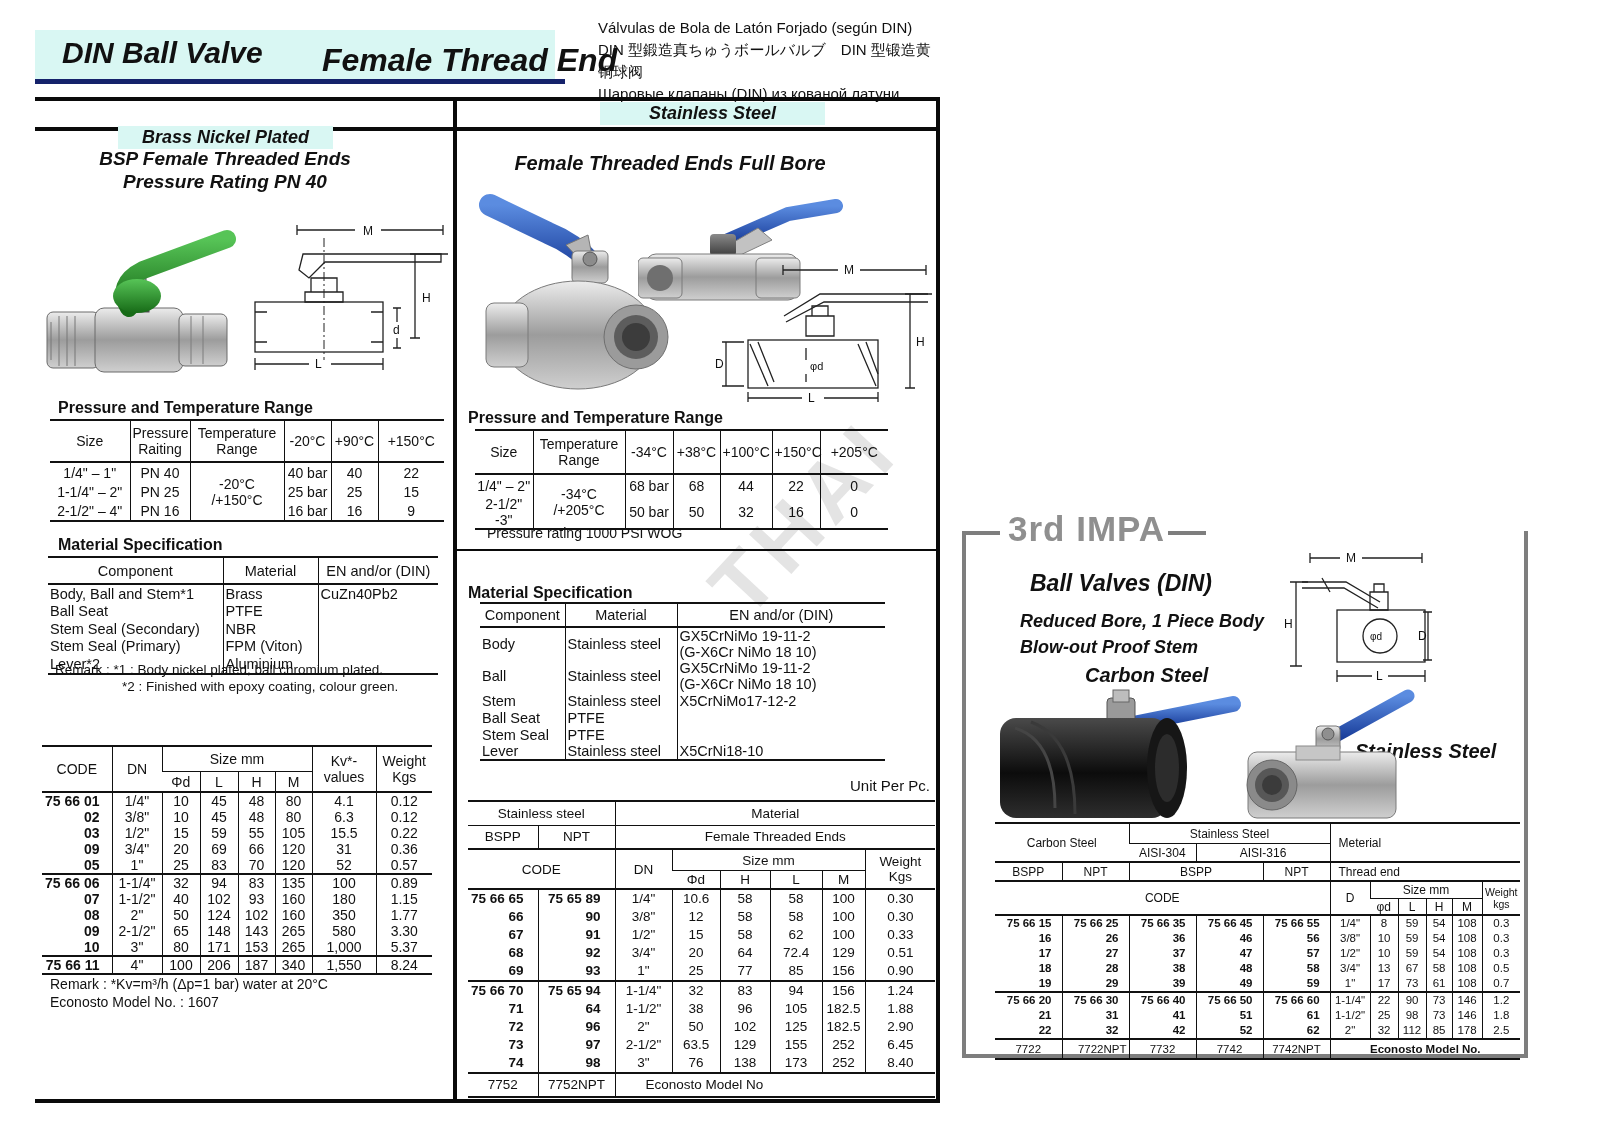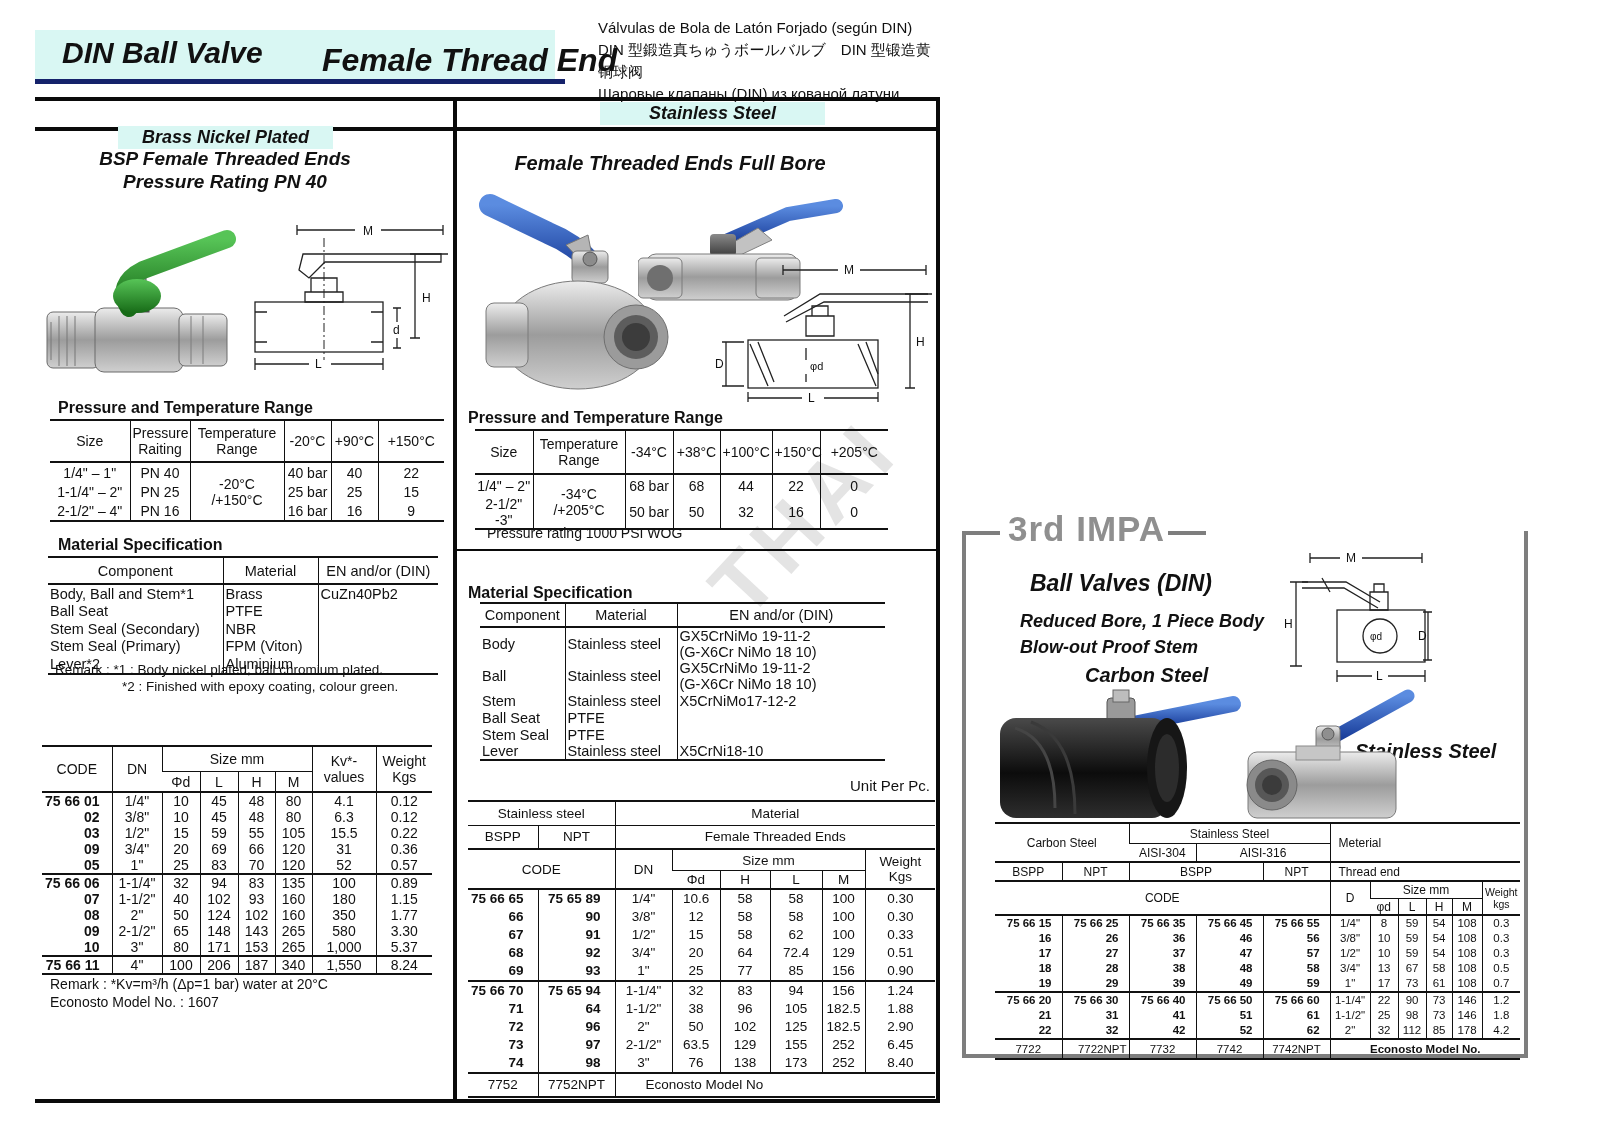--- a/index.html
+++ b/index.html
@@ -880,21 +880,21 @@
           <td>22</td>
           <td>32</td>
           <td>42</td>
           <td>52</td>
           <td>62</td>
           <td>2"</td>
           <td>32</td>
           <td>112</td>
           <td>85</td>
           <td>178</td>
-          <td>4.2</td>
+          <td>2.5</td>
         </tr>
       </tbody>
     <tbody class="grp">
       <tr style="height:20px;">
         <td style="text-align:center;font-weight:normal;padding-right:2px;">7722</td>
         <td style="text-align:right;font-weight:normal;padding-right:2px;">7722NPT</td>
         <td style="text-align:center;font-weight:normal;padding-right:2px;">7732</td>
         <td style="text-align:center;font-weight:normal;padding-right:2px;">7742</td>
         <td style="text-align:center;font-weight:normal;padding-right:2px;">7742NPT</td>
         <td colspan="6" style="font-weight:bold;">Econosto Model No.</td>

